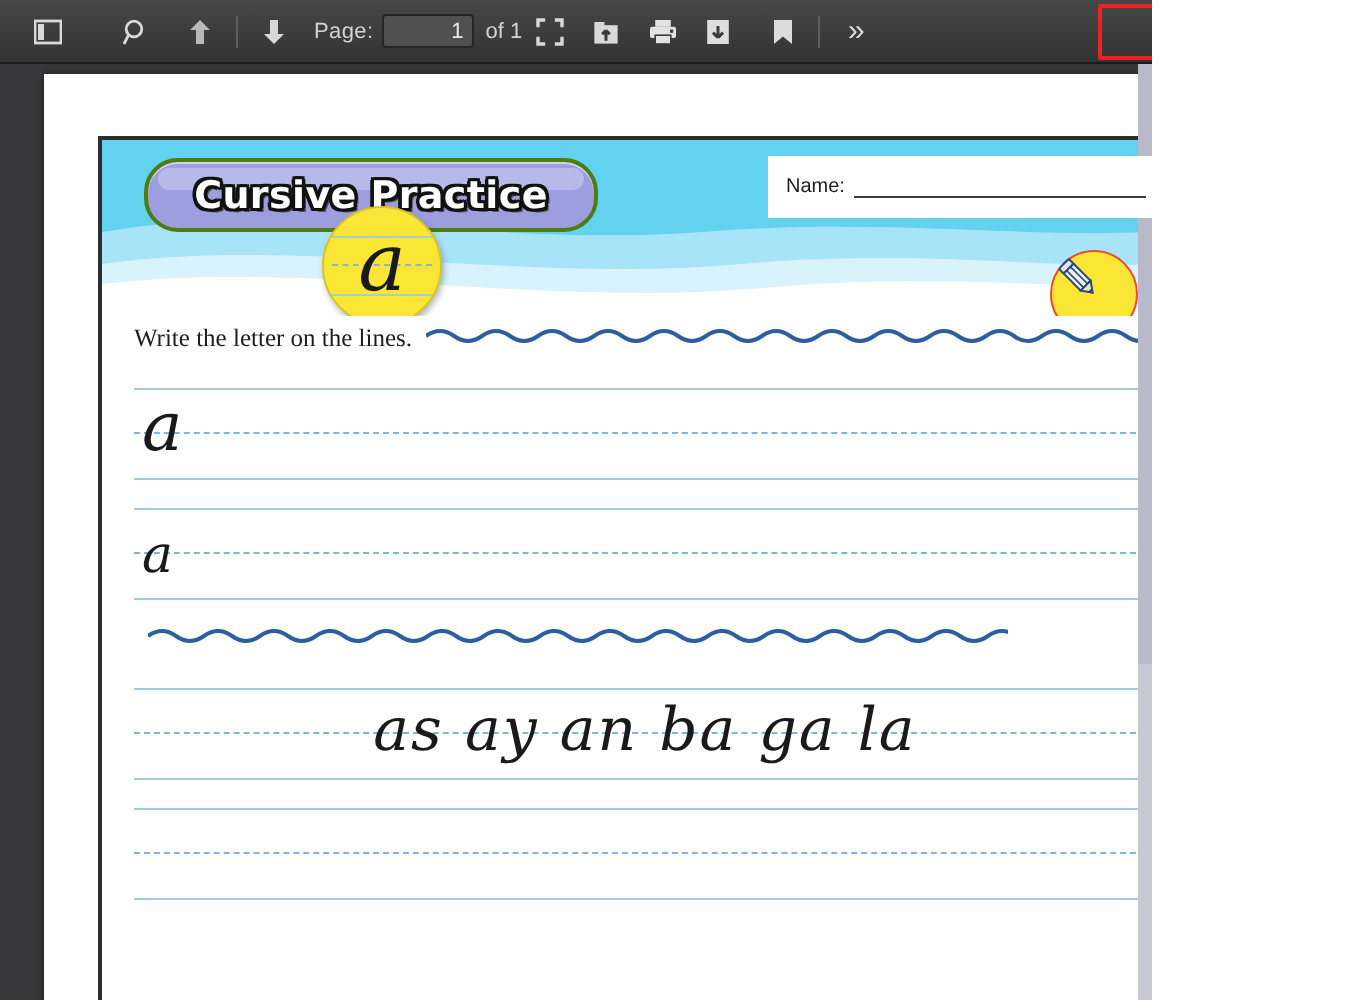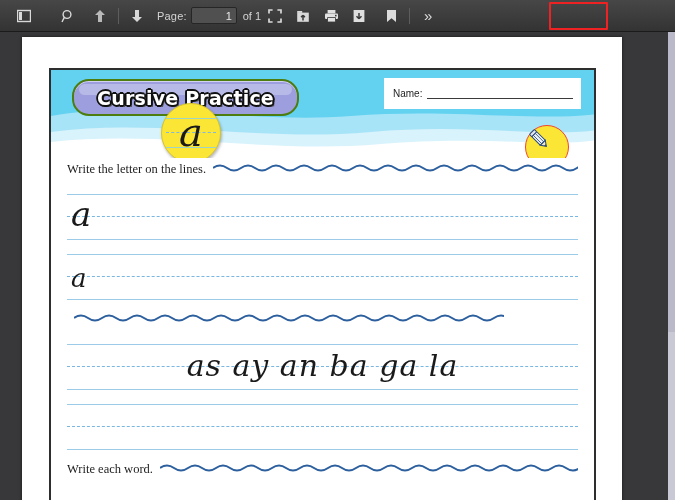--- a/index.html
+++ b/index.html
@@ -1,21 +1,21 @@
 <!DOCTYPE html>
 <html><head>
 <meta charset="utf-8">
 <style>
   html,body{margin:0;padding:0;}
   body{
     width:675px;height:500px;overflow:hidden;
     font-family:"Liberation Sans", sans-serif;
     background:#ffffff;
   }
-  #app{position:relative;width:675px;height:500px;overflow:hidden;background:#38383a;}
+  #app{position:relative;width:576px;height:500px;overflow:hidden;background:#38383a;}
 
   
   .toolbar{
     position:absolute;left:0;top:0;width:675px;height:32px;
     background:linear-gradient(#474747,#3b3b3b 60%,#333333);
     border-bottom:1px solid #1b1b1b;
     box-sizing:border-box;
     display:flex;align-items:center;
   }
   .tb-left{display:flex;align-items:center;padding-left:10px;}
@@ -316,28 +316,20 @@
           <div class="cursive pairs">as  ay  an  ba  ga  la</div>
         </div>
 
         <div class="lines" style="margin-top:8px;">
           <div class="top"></div>
           <div class="mid"></div>
           <div class="bot"></div>
           <div class="cursive pairs"></div>
         </div>
 
-        <div class="instr" style="margin-top:6px;">
-          <span class="instr-text">Write each word.</span>
-          <span class="squiggle">
-            <svg width="440" height="11" viewBox="0 0 440 11" preserveAspectRatio="none">
-              <path d="M0,6 q7,-5 14,0 t14,0 t14,0 t14,0 t14,0 t14,0 t14,0 t14,0 t14,0 t14,0 t14,0 t14,0 t14,0 t14,0 t14,0 t14,0 t14,0 t14,0 t14,0 t14,0 t14,0 t14,0 t14,0 t14,0 t14,0 t14,0 t14,0 t14,0 t14,0 t14,0 t14,0 t14,0" fill="none" stroke="#2c5f9e" stroke-width="2"></path>
-            </svg>
-          </span>
-        </div>
 
       </div>
     </div>
   </div>
 
   <div class="scrollbar">
     <div class="scroll-thumb"></div>
   </div>
 
 </div>

